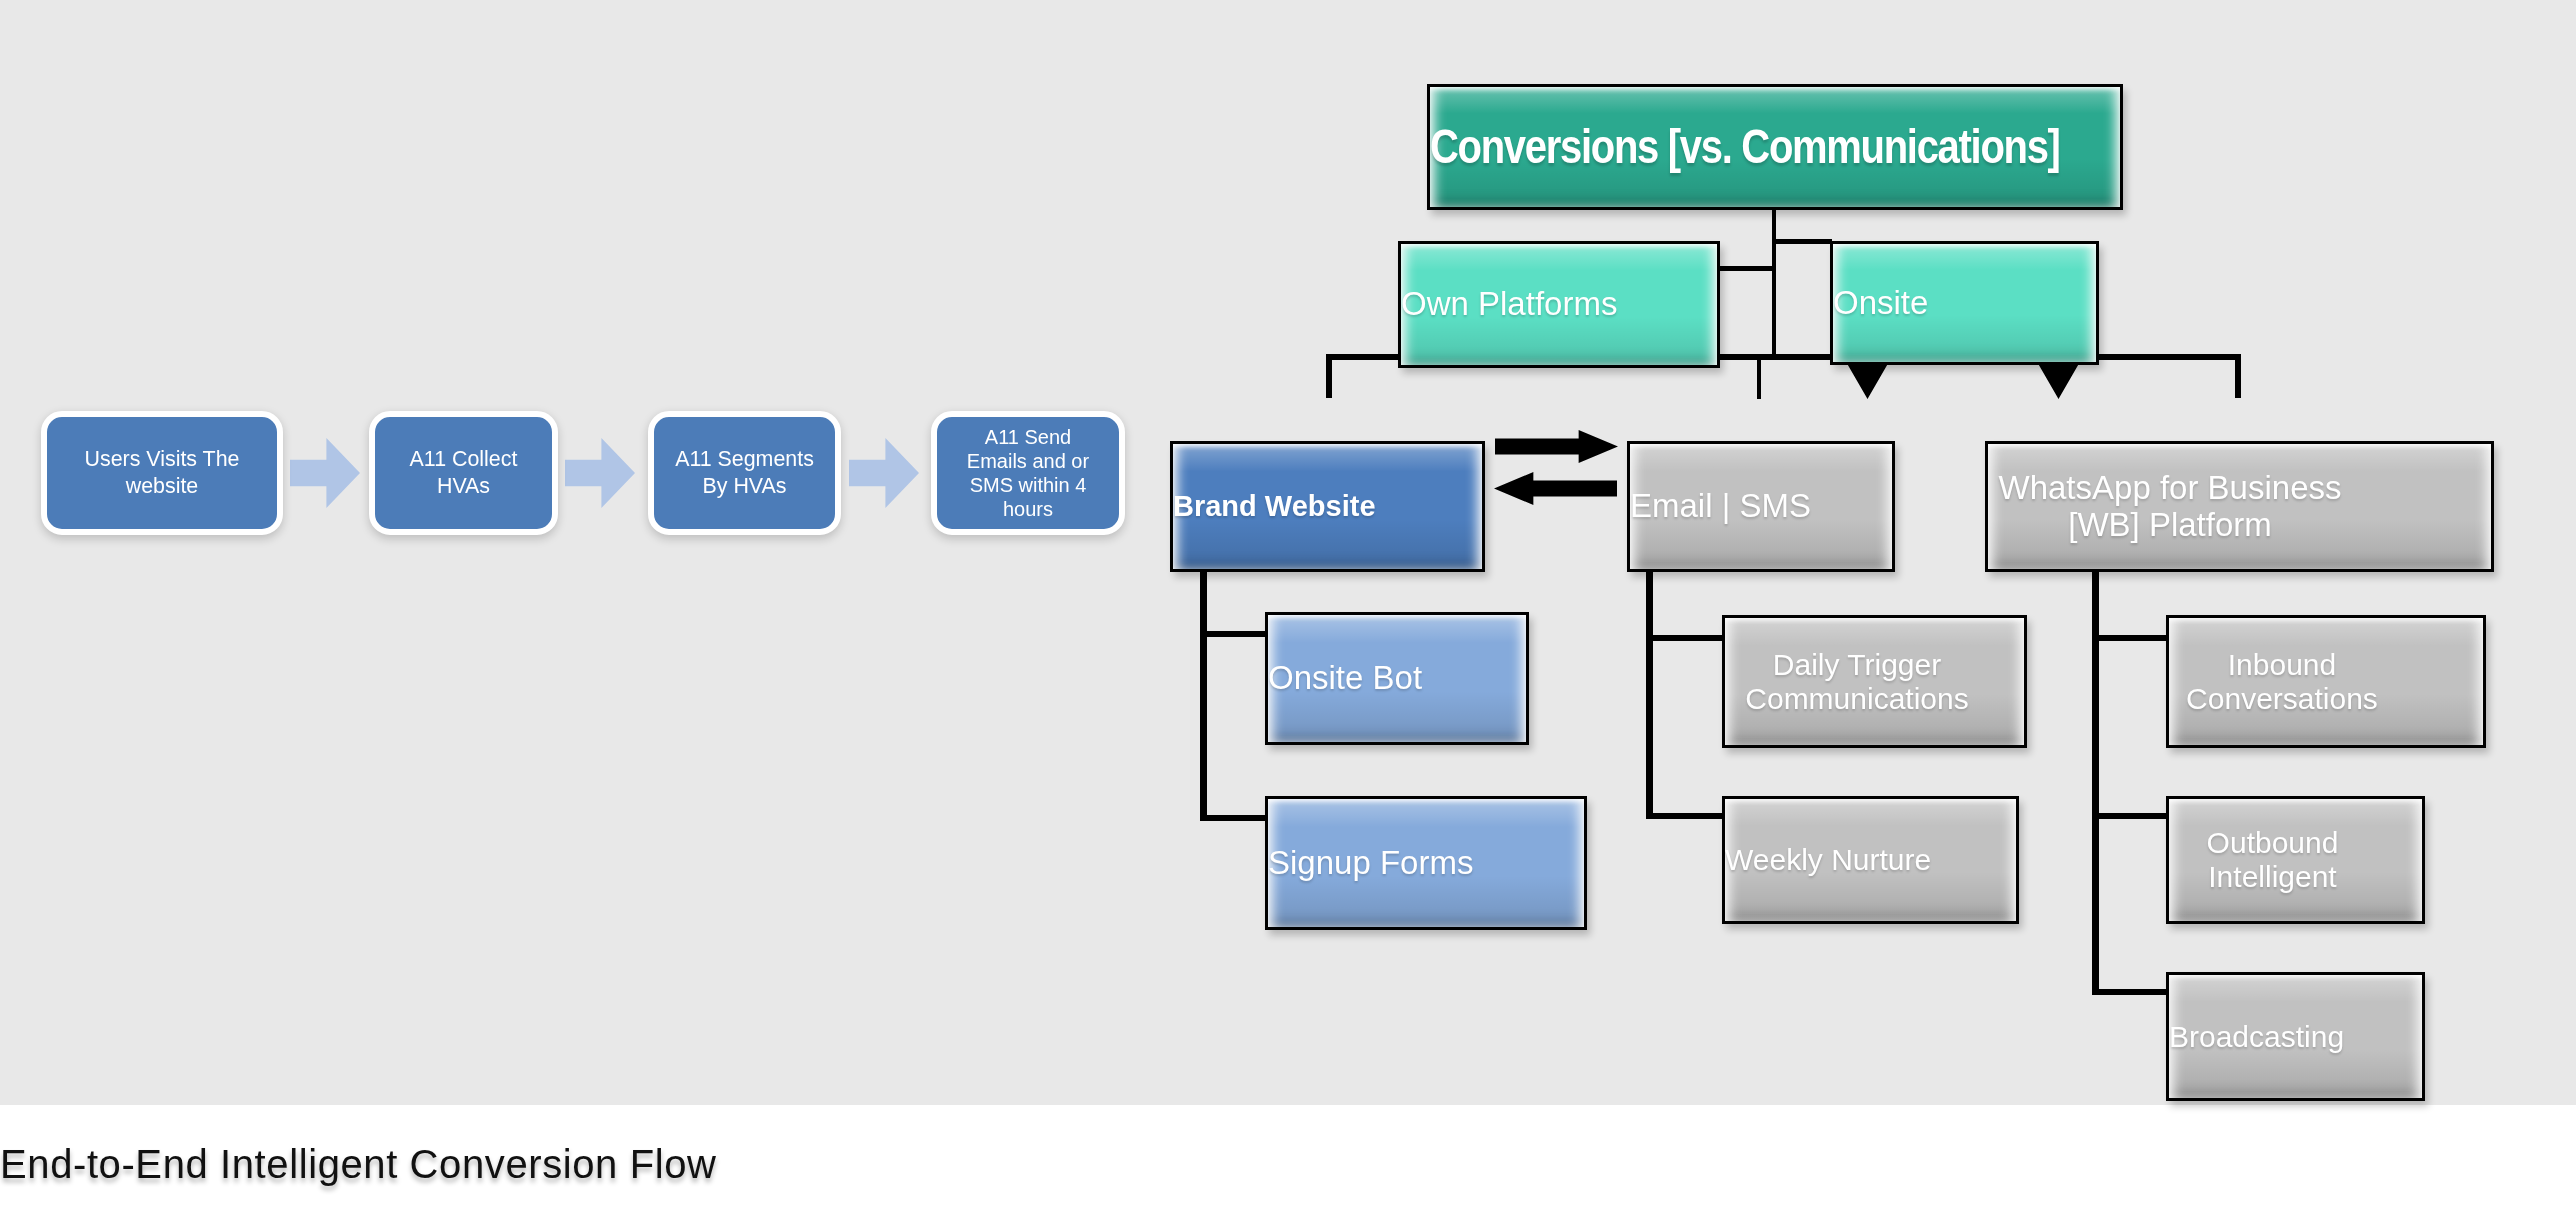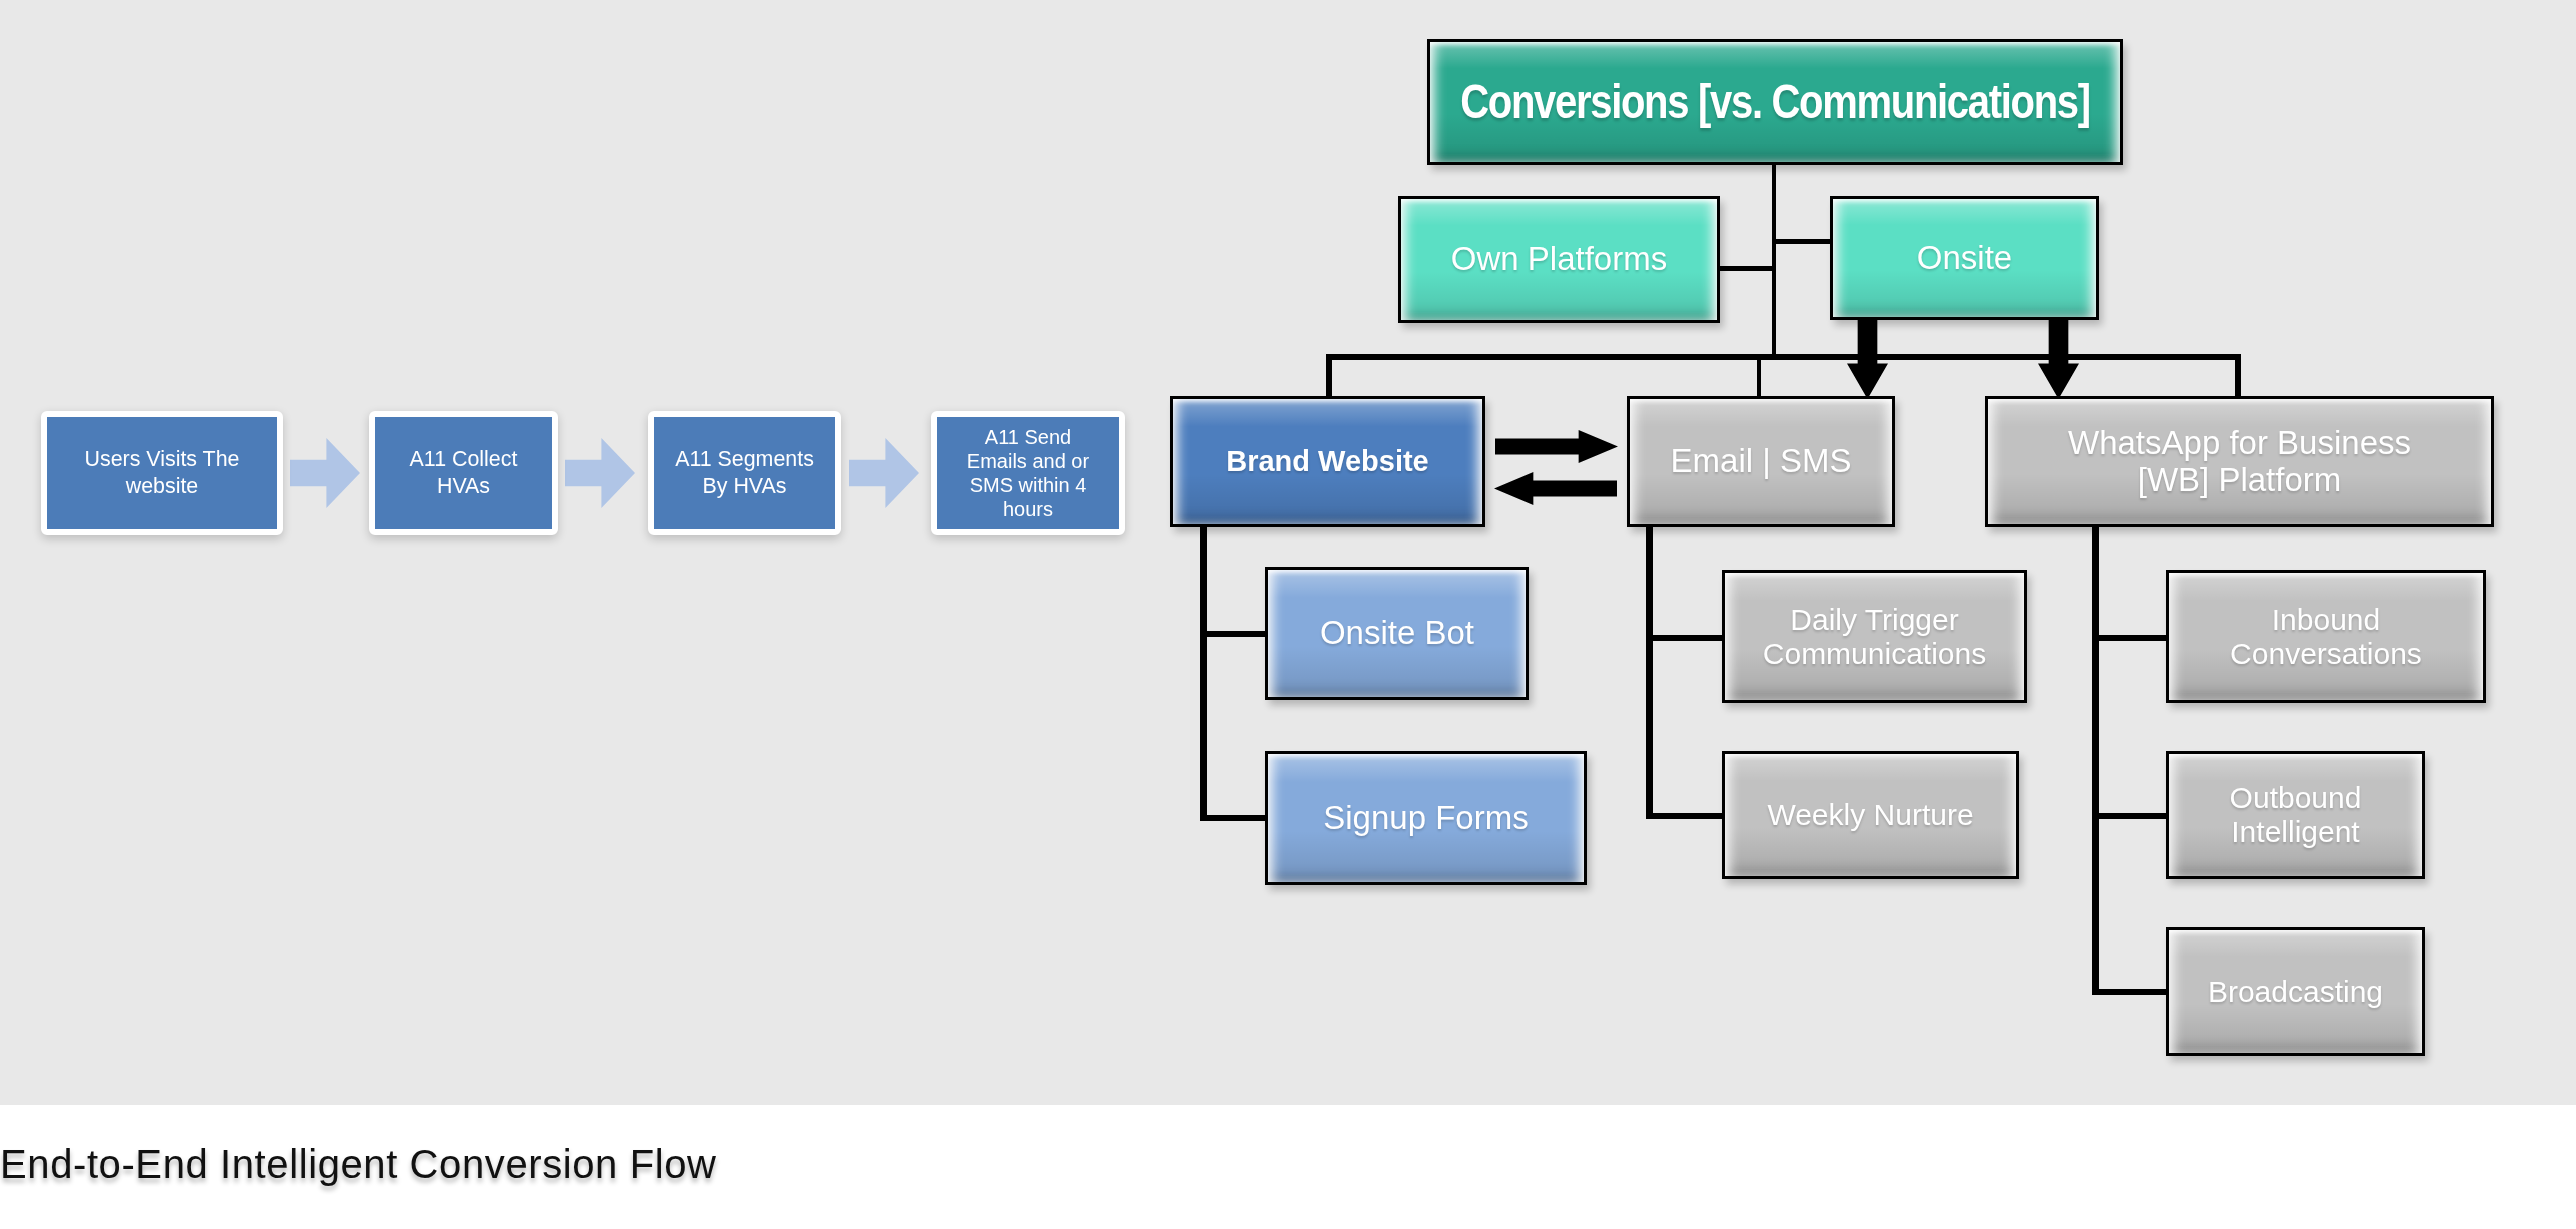--- a/index.html
+++ b/index.html
@@ -2,48 +2,49 @@
 <html style="font-size:10px"><head>
 <meta charset="utf-8">
 <style>
   html,body{margin:0;padding:0;}
   body{font-family:"Liberation Sans",sans-serif;}
   #canvas{position:relative;width:2576px;height:1230px;background:#E8E8E8;overflow:hidden;}
 
   
   .node{
     position:absolute;box-sizing:border-box;border:3.8px solid #000;
-    display:flex;align-items:center;justify-content:center;
+    display:flex;align-items:center;justify-content:flex-start;
     color:#fff;text-align:center;line-height:1.12;z-index:5;
     background-image:linear-gradient(180deg,rgba(255,255,255,.30),rgba(255,255,255,0) 22%,rgba(0,0,0,0) 60%,rgba(0,0,0,.13));
     box-shadow:
       4.4px 5.7px 7.5px rgba(0,0,0,.22),
       inset 0 3.8px 5px -1.9px rgba(255,255,255,.85),
       inset 8.8px 0 11.3px -4.4px rgba(255,255,255,.95),
       inset -8.8px 0 11.3px -4.4px rgba(255,255,255,.95),
       inset 0 -10px 14px -6.3px rgba(0,0,0,.28);
+    margin-top: 45px;
   }
   .node .lbl{display:inline-block;text-shadow:0 1.9px 2.5px rgba(0,0,0,.18);}
   .teal {background-color:#2BA98F;}
   .mint {background-color:#5BDFC4;}
   .blue {background-color:#4D7EBE;}
   .lblue{background-color:#85AADB;}
   .gray {background-color:#C1C1C1;}
 
   
   .conn{position:absolute;background:#000;z-index:3;}
   .arrow{position:absolute;background:#000;z-index:4;}
   .arr-down {clip-path:polygon(26% 0,74% 0,74% 55%,100% 55%,50% 100%,0 55%,26% 55%);}
   .arr-right{clip-path:polygon(0 26%,68% 26%,68% 0,100% 50%,68% 100%,68% 74%,0 74%);}
   .arr-left {clip-path:polygon(100% 26%,32% 26%,32% 0,0 50%,32% 100%,32% 74%,100% 74%);}
 
   
   .flow-box{
     position:absolute;box-sizing:border-box;background:#4C7CB8;
-    border:6.3px solid #fff;border-radius:6px;
+    border:6.3px solid #fff;border-radius:21px;
     display:flex;align-items:center;justify-content:center;
     color:#fff;text-align:center;font-size:21.4px;line-height:1.25;
     box-shadow:0 3.8px 10px rgba(0,0,0,.18);z-index:5;
   }
   .flow-box .lbl{display:inline-block;}
   .chev{position:absolute;background:#B0C5E6;z-index:4;
     clip-path:polygon(0 31%,52% 31%,52% 0,100% 50%,52% 100%,52% 69%,0 69%);}
 
   
   #footer{position:absolute;left:0;top:1105px;width:2576px;height:125px;background:#FFFFFF;z-index:2;}

